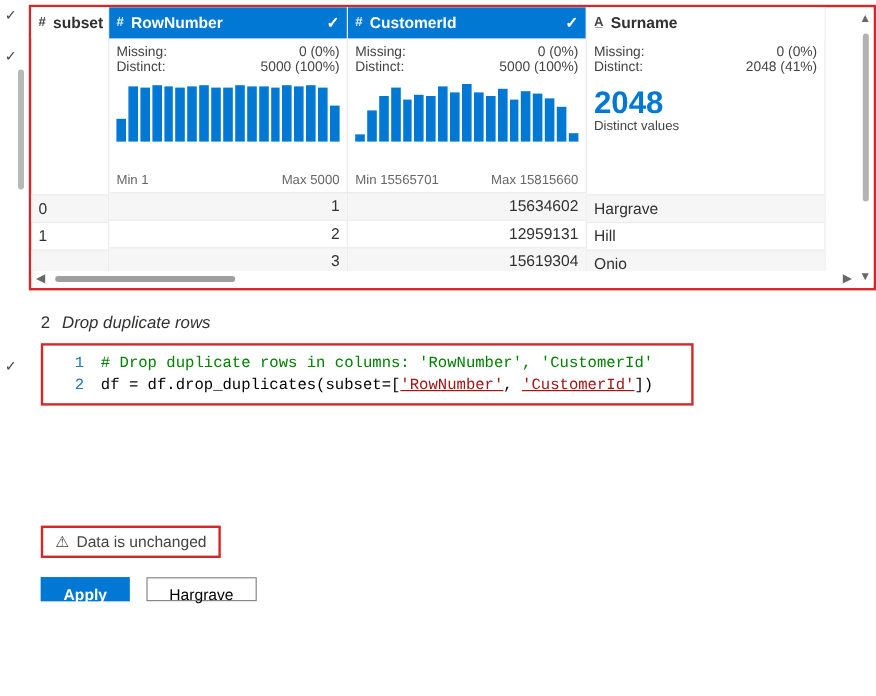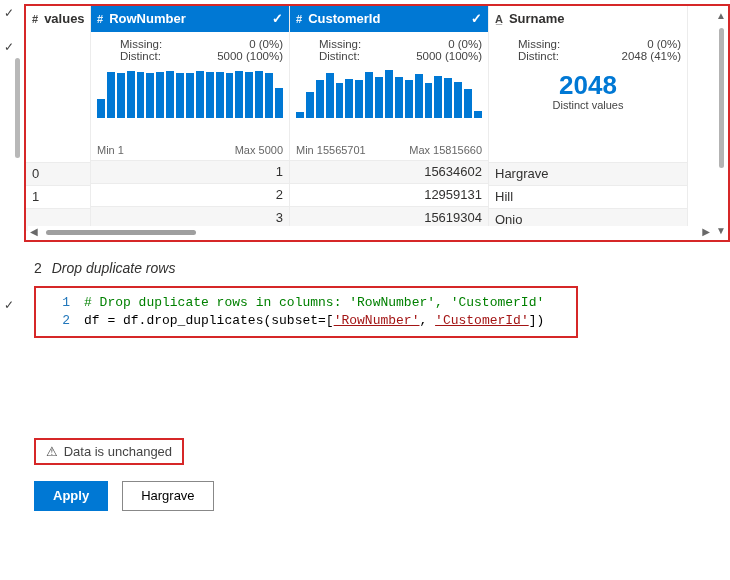--- a/index.html
+++ b/index.html
@@ -110,23 +110,22 @@
     margin-left: auto;
     font-size: 13px;
   }
   .stats {
     padding: 6px 6px 2px 6px;
     height: 110px;
     box-sizing: border-box;
     font-size: 11.5px;
     color: #444;
   }
-  .stats .row { display:flex; justify-content:space-between;margin-left:23px; }
+  .stats .row { display:flex; justify-content:space-between; }
   .big-number {
-    text-align: center;
     margin-top: 8px;
     font-size: 26px;
     font-weight: 600;
     color: #0078D4;
   }
   .big-number .sub {
     display:block;
     font-size: 11px;
     font-weight: 400;
     color: #444;
@@ -207,21 +206,21 @@
   .status-box .warn {
     font-size: 13px;
   }
 
   .buttons {
     margin: 16px 0 0 10px;
     display:flex;
     gap: 14px;
   }
   .btn {
-    height: 30px;
+    height: 20px;
     line-height: 28px;
     padding: 0 18px;
     font-size: 13px;
     border: 1px solid #888;
     background:#fff;
     cursor:pointer;
   }
   .btn.primary {
     background:#0078D4;
     border-color:#0078D4;
@@ -246,21 +245,21 @@
   <div class="left-track" style="top:58px;height:100px"></div>
   <span class="gutter-check" style="top:298px">✓</span>
 
   
   <div class="preview-box red-box">
     <div class="grid">
 
       <div class="col index">
         <div class="col-header">
           <span class="type-ico">#</span>
-          <span>values</span>
+          <span>subset</span>
         </div>
         <div class="stats"></div>
         <div class="minmax" style="height:14px"></div>
         <div class="cells alt">
           <div class="cell">0</div>
           <div class="cell">1</div>
           <div class="cell"></div>
         </div>
       </div>
 

